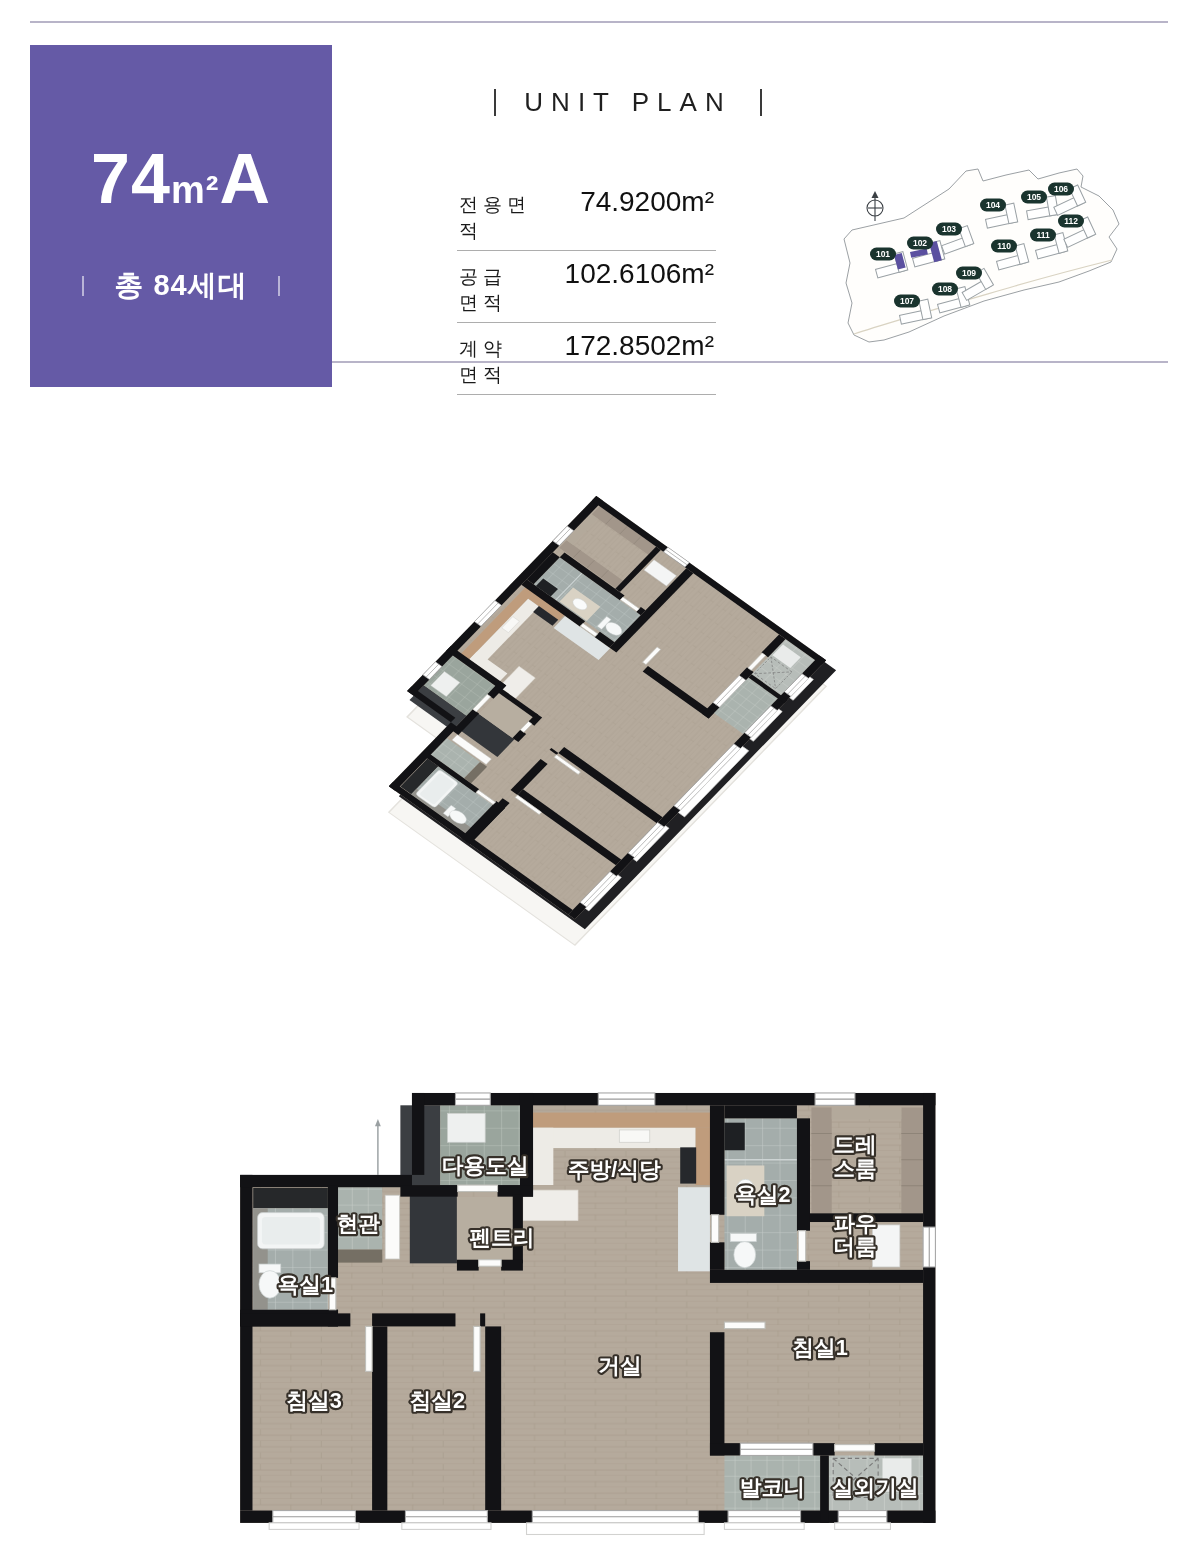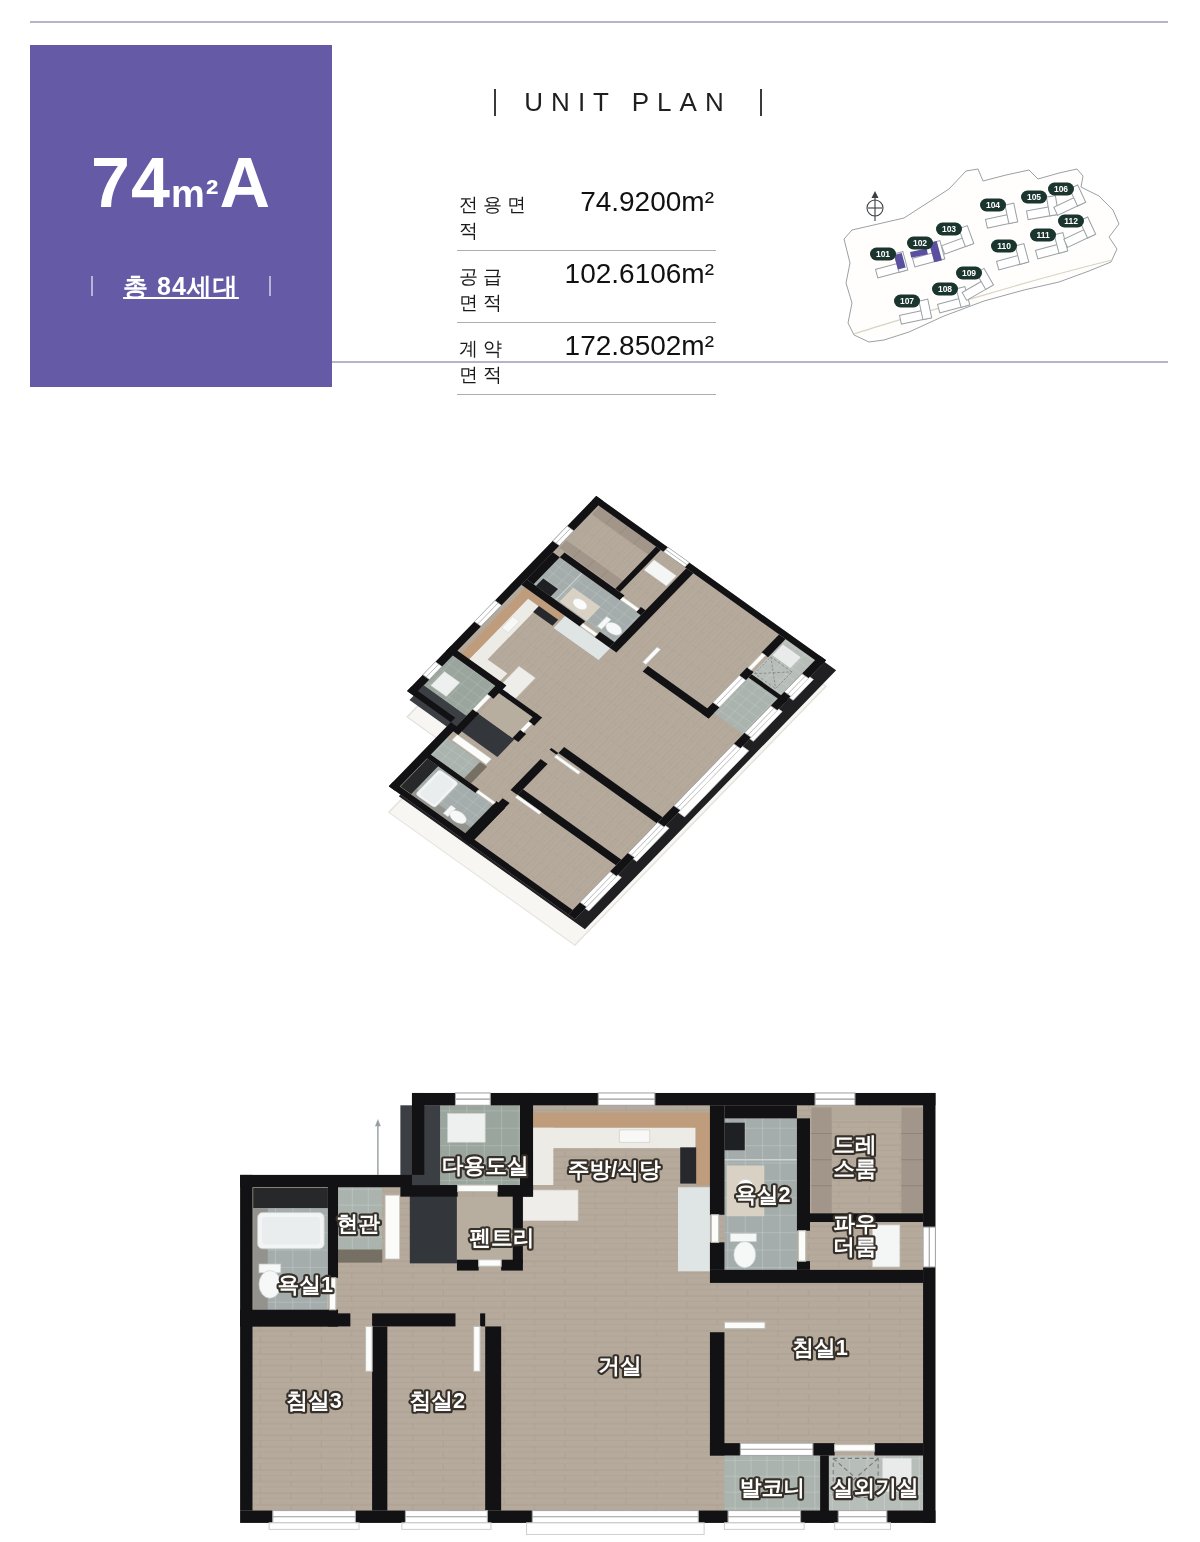--- a/index.html
+++ b/index.html
@@ -6,21 +6,21 @@
   .sheet{position:relative;width:1200px;height:1542px;background:#fff;overflow:hidden;
          font-family:"Liberation Sans","DejaVu Sans",sans-serif;}
   
   .header-box{position:absolute;left:30px;top:21px;width:1138px;height:338px;
               border-top:2px solid #b8b4c8;border-bottom:2px solid #b8b4c8;}
   .unit-badge{position:absolute;left:0;top:-2px;width:302px;height:342px;background:#655aa6;
               display:flex;flex-direction:column;align-items:center;justify-content:center;color:#fff;margin-top:24px;}
   .unit-size{font-weight:bold;font-size:70px;letter-spacing:1px;line-height:1;margin-top:18px;}
   .unit-size .sup{font-size:38px;font-weight:bold;}
   .unit-total{display:flex;align-items:center;gap:30px;margin-top:52px;}
-  .unit-total .txt{font-size:25px;font-weight:bold;letter-spacing:1px;text-decoration:underline;}
+  .unit-total .txt{font-size:29px;font-weight:bold;letter-spacing:1px;}
   .vbar-w{width:2px;height:20px;background:rgba(255,255,255,.55);}
   .section-title{position:absolute;top:62px;height:34px;display:flex;align-items:center;}
   .section-title .t{flex:1;text-align:center;font-size:26px;letter-spacing:8px;color:#1f1f1f;font-weight:400;}
   .vbar-d{width:2px;height:27px;background:#3a3a3a;}
   .st-unit{left:427px;width:268px;margin-left:37px;}
   .st-key{left:816px;width:258px;}
   .area-table{position:absolute;left:427px;top:156px;width:259px;}
   .arow{display:flex;justify-content:space-between;align-items:baseline;
         padding:7px 2px 6px 2px;border-bottom:1px solid #adadad;gap:38px;}
   .alabel{font-size:19px;color:#1a1a1a;letter-spacing:5px;}

